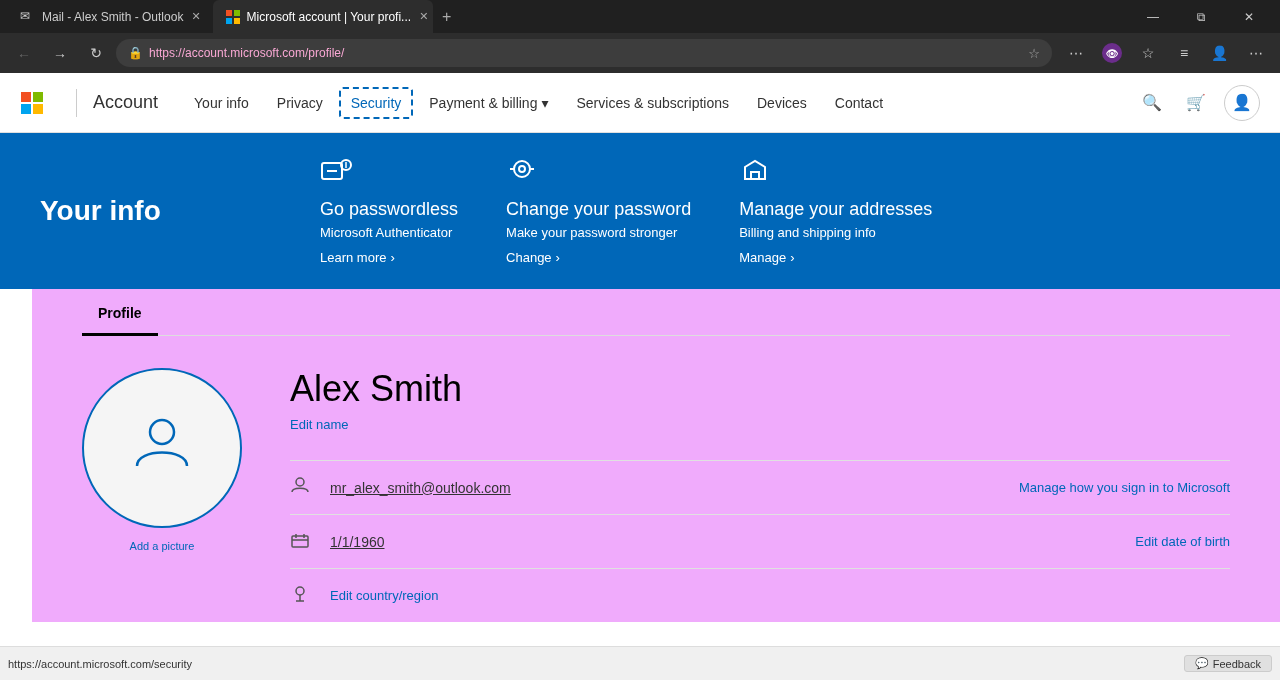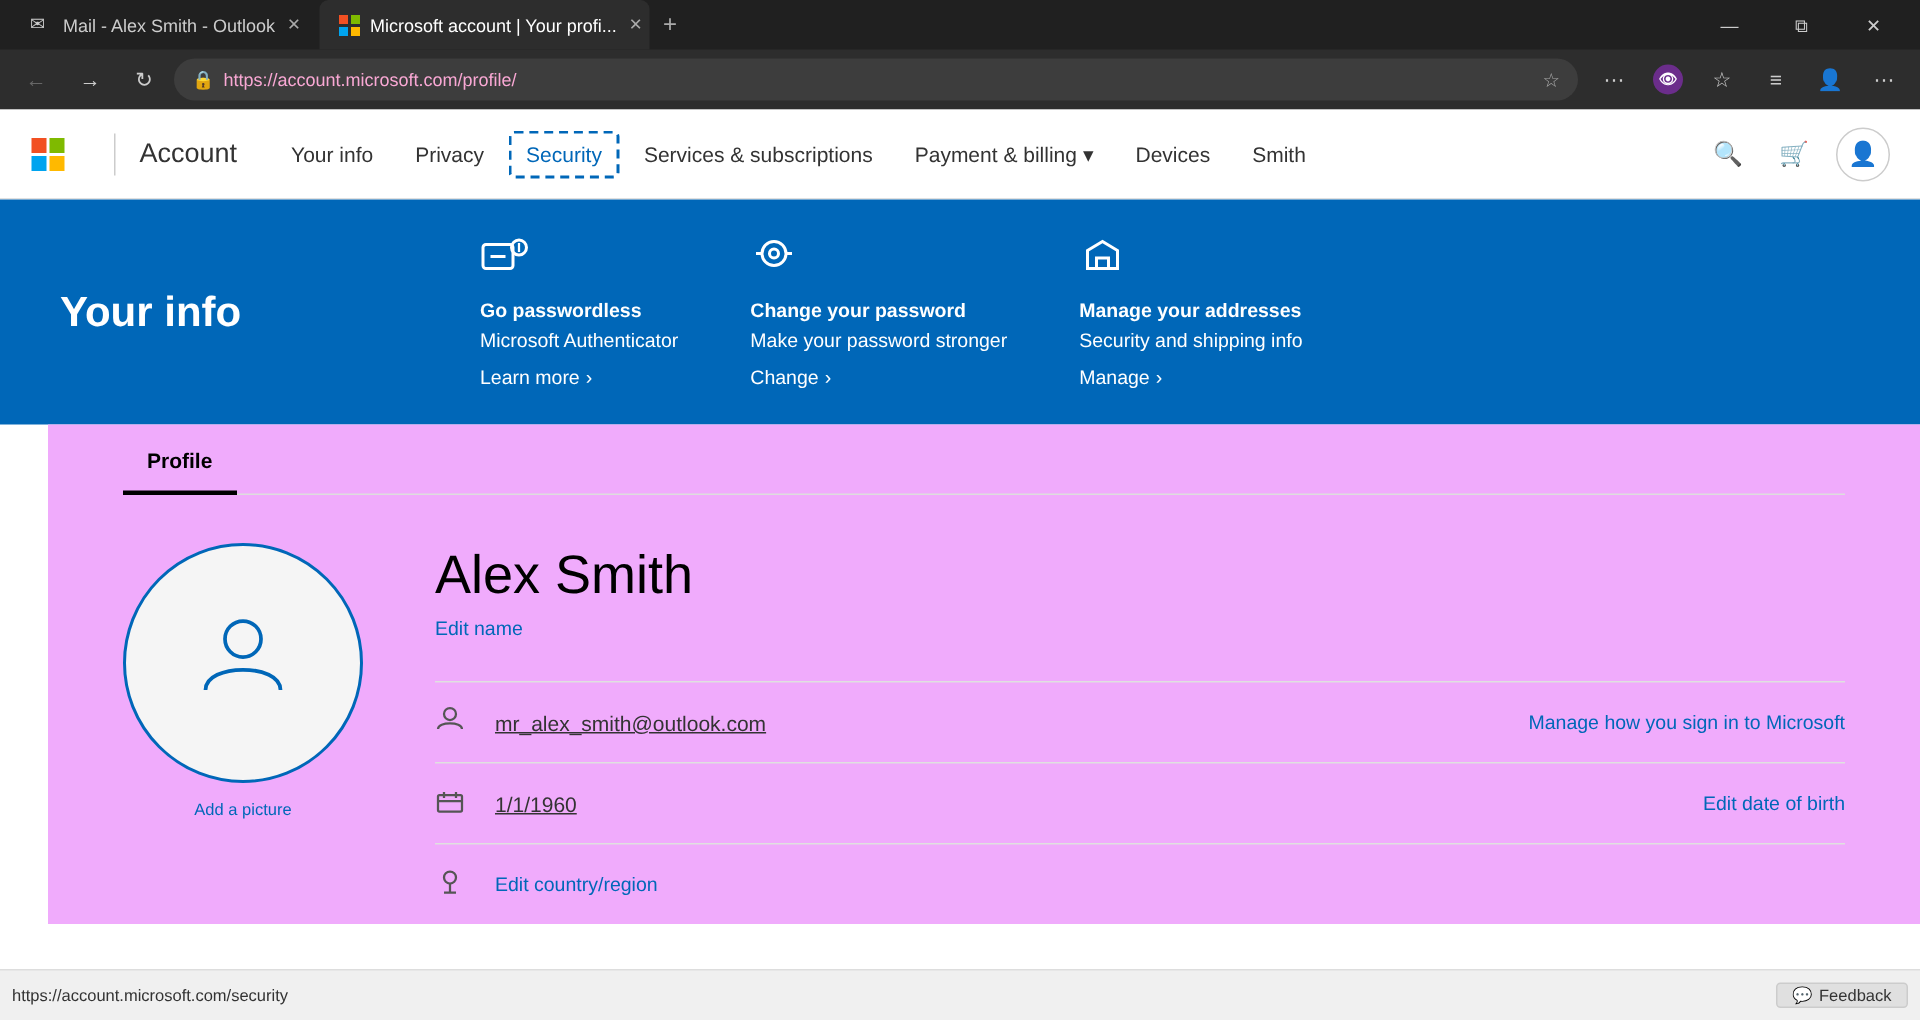--- a/index.html
+++ b/index.html
@@ -43,21 +43,21 @@
     .nav-link-security { padding: 6px 10px; border: 2px dashed #0067b8; border-radius: 4px; color: #0067b8; cursor: pointer; font-size: 14px; }
     .nav-right { margin-left: auto; display: flex; align-items: center; gap: 12px; }
     .nav-icon-btn { width: 32px; height: 32px; display: flex; align-items: center; justify-content: center; color: #333; cursor: pointer; font-size: 16px; }
 
     
     .banner { background: #0067b8; color: #fff; padding: 24px 40px; display: flex; align-items: center; gap: 60px; }
     .banner-title { font-size: 28px; font-weight: 600; width: 220px; flex-shrink: 0; }
     .banner-cards { display: flex; gap: 48px; }
     .banner-card { display: flex; flex-direction: column; gap: 4px; max-width: 200px; }
     .banner-card-icon { font-size: 22px; margin-bottom: 4px; }
-    .banner-card-title { font-size: 13px; font-weight: 700; }
+    .banner-card-title { font-size: 18px; font-weight: 400; }
     .banner-card-desc { font-size: 13px; line-height: 1.4; }
     .banner-card-link { font-size: 13px; color: #fff; text-decoration: none; display: flex; align-items: center; gap: 4px; cursor: pointer; margin-top: 4px; }
 
     
     .profile-section { padding: 0 50px; background: #f0abfc; margin-left: 32px; }
     .profile-tabs { display: flex; gap: 0; border-bottom: 1px solid #ddd; margin-bottom: 32px; }
     .profile-tab { padding: 16px 16px 12px; font-size: 14px; color: #555; cursor: pointer; border-bottom: 3px solid transparent; margin-bottom: -1px; }
     .profile-tab.active { color: #000; border-bottom: 3px solid #000; font-weight: 600; }
     .profile-content { display: flex; gap: 48px; align-items: flex-start; }
     .avatar-area { display: flex; flex-direction: column; align-items: center; gap: 12px; }
@@ -144,28 +144,28 @@
         <rect x="1" y="13" width="10" height="10" fill="#00a4ef"></rect>
         <rect x="13" y="13" width="10" height="10" fill="#ffb900"></rect>
       </svg>
     </div>
     <div class="nav-divider"></div>
     <span class="nav-account">Account</span>
     <div class="nav-links">
       <a class="nav-link">Your info</a>
       <a class="nav-link">Privacy</a>
       <div class="nav-link-security">Security</div>
-      <a class="nav-link">Services &amp; subscriptions</a>
       <a class="nav-link">
         <span class="nav-link-dropdown">
           Payment &amp; billing <span>▾</span>
         </span>
       </a>
+      <a class="nav-link">Services &amp; subscriptions</a>
       <a class="nav-link">Devices</a>
-      <a class="nav-link">Smith</a>
+      <a class="nav-link">Contact</a>
     </div>
     <div class="nav-right">
       <div class="nav-icon-btn">🔍</div>
       <div class="nav-icon-btn">🛒</div>
       <div class="nav-icon-btn" style="border:1px solid #ccc; border-radius:50%; width:36px; height:36px;">👤</div>
     </div>
   </div>
 
   <div class="banner">
     <div class="banner-title">Your info</div>
@@ -206,21 +206,21 @@
       </div>
 
       <div class="banner-card">
         <div class="banner-card-icon">
           <svg width="32" height="28" viewBox="0 0 32 28" fill="none">
             <path d="M6 10 L16 4 L26 10 L26 22 L6 22 Z" fill="none" stroke="white" stroke-width="2"></path>
             <rect x="12" y="15" width="8" height="7" fill="none" stroke="white" stroke-width="2"></rect>
           </svg>
         </div>
         <div class="banner-card-title">Manage your addresses</div>
-        <div class="banner-card-desc">Security and shipping info</div>
+        <div class="banner-card-desc">Billing and shipping info</div>
         <a class="banner-card-link">
           <span>Manage</span>
           <span>›</span>
         </a>
       </div>
 
     </div>
   </div>
 
   <div class="profile-section">

